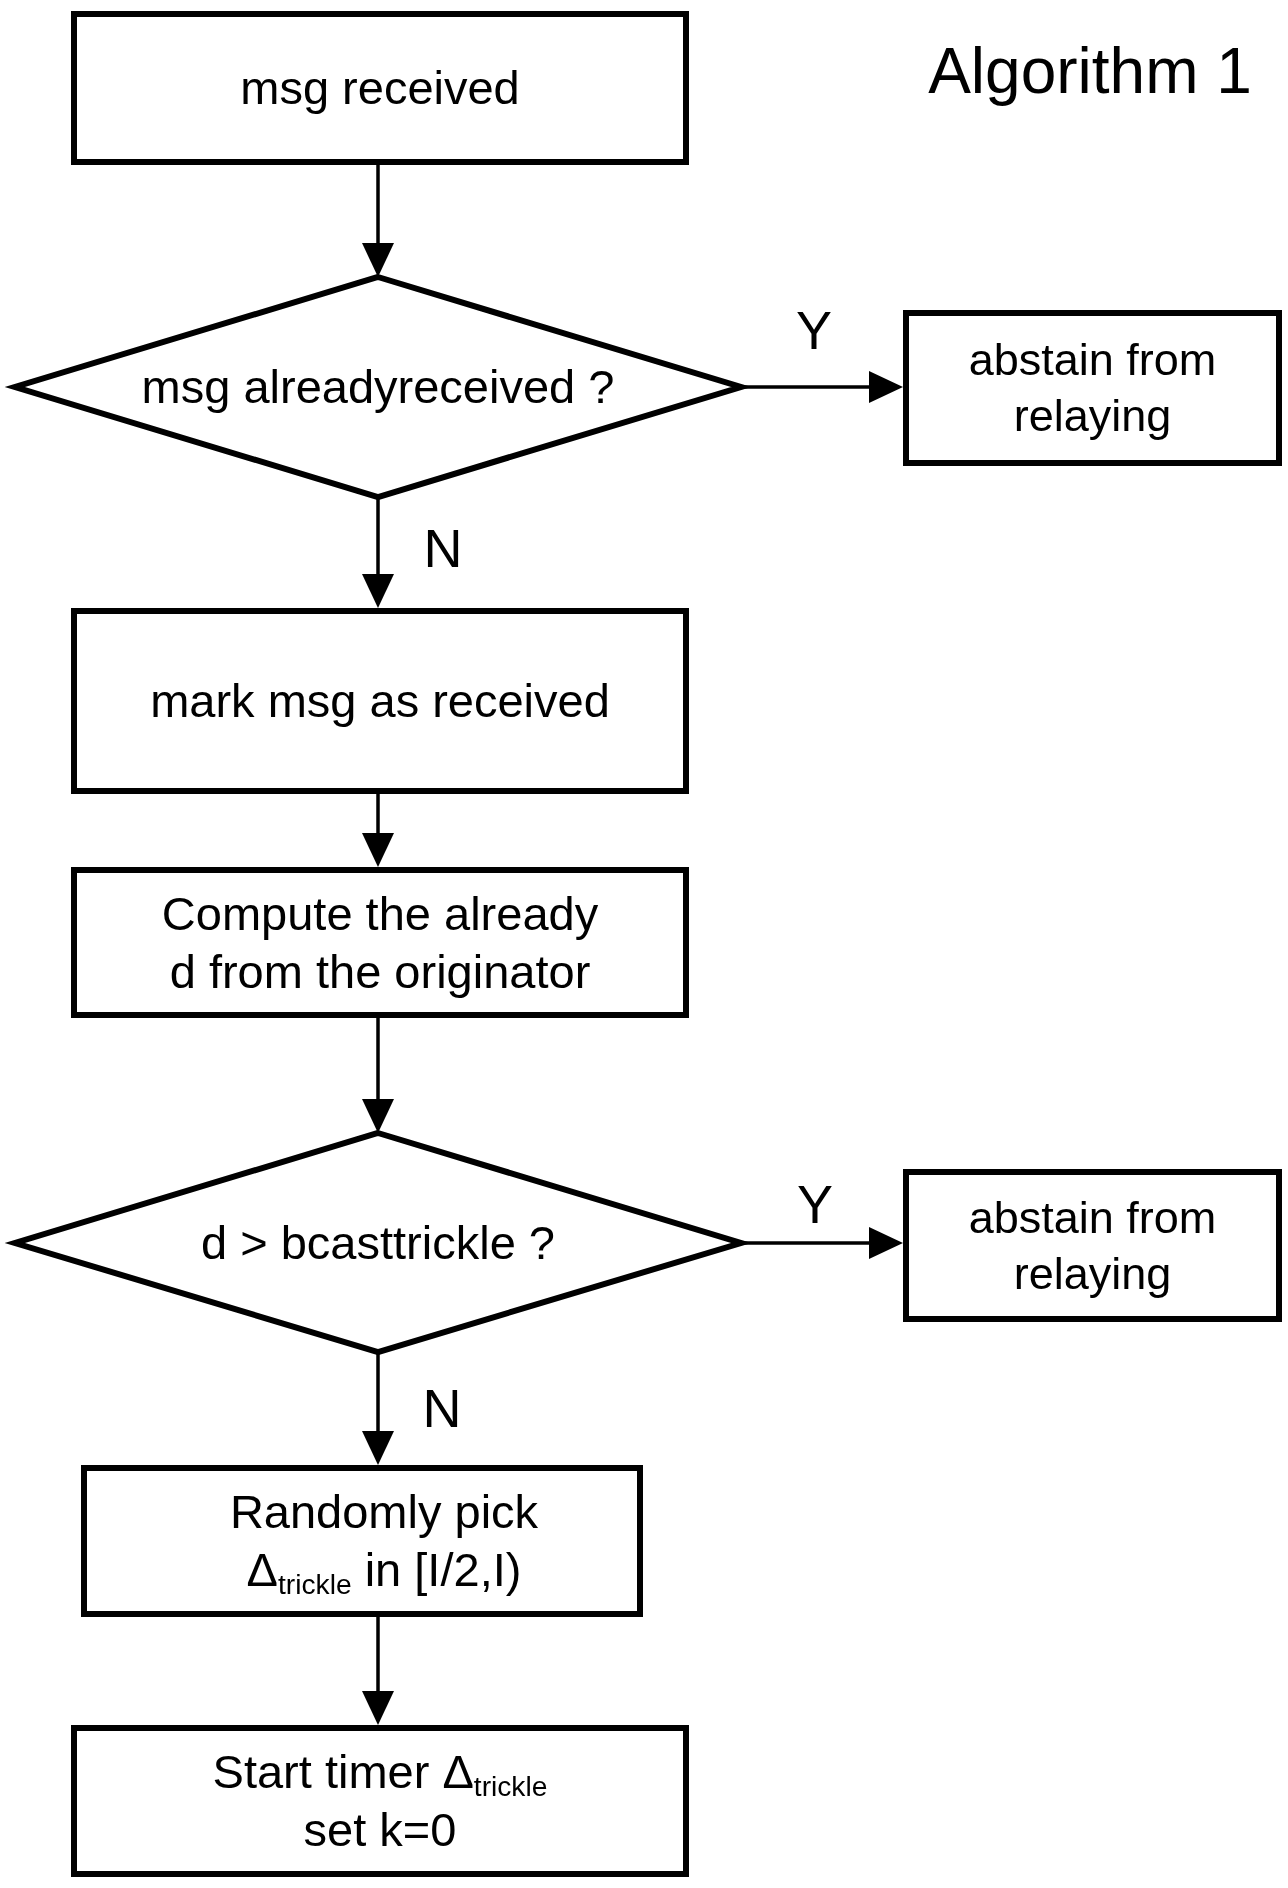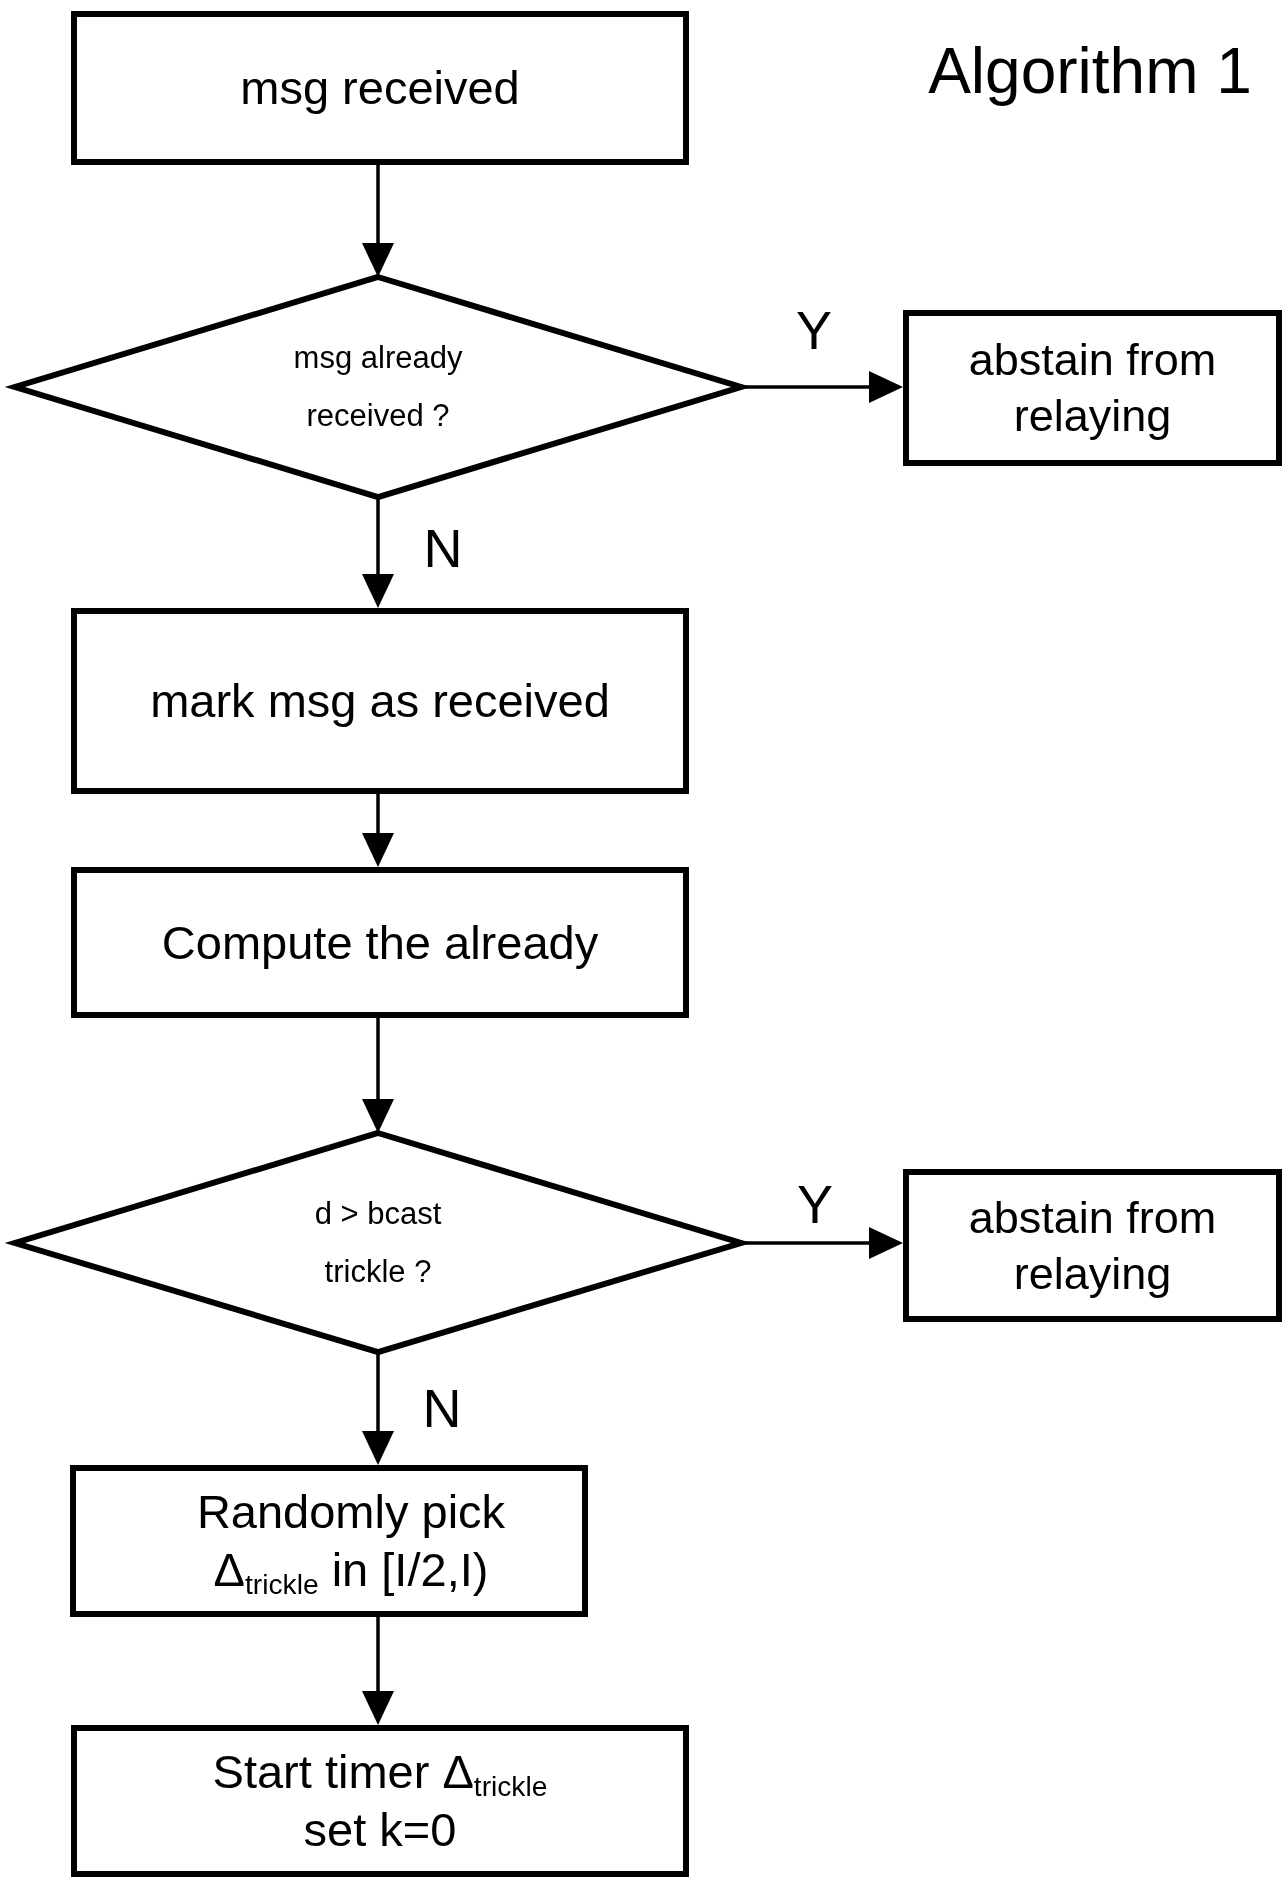--- a/index.html
+++ b/index.html
@@ -19,24 +19,24 @@
     border:6px solid var(--ink);
     background:var(--paper);
     display:flex; flex-direction:column;
     align-items:center; justify-content:center;
     text-align:center;
     font-size:47px; line-height:58px;
     white-space:nowrap;
   }
   .dtext {
     position:absolute;
-    display:flex; flex-direction:column;
+    display:flex; flex-direction:row;
     align-items:center; justify-content:center;
     text-align:center;
-    font-size:31px; line-height:58px;
+    font-size:47px; line-height:58px;
     white-space:nowrap;
   }
   .title {
     position:absolute;
     font-size:64px; line-height:70px;
     text-align:center;
     white-space:nowrap;
   }
   .edge-label {
     position:absolute;
@@ -96,37 +96,38 @@
   </div>
 
   <div class="edge-label" style="left:443px; top:548px;">N</div>
 
   <div class="box" style="left:71px; top:608px; width:618px; height:186px;">
     <div><span>mark </span><span class="it">msg</span><span> as received</span></div>
   </div>
 
   <div class="box" style="left:71px; top:867px; width:618px; height:151px;">
     <div>Compute the already</div>
+    <div><span class="it">d</span><span> from the originator</span></div>
   </div>
 
   <div class="dtext" style="left:78px; top:1148px; width:600px; height:190px;">
     <div><span class="it">d</span><span> &gt; bcast</span></div>
     <div>trickle ?</div>
   </div>
 
   <div class="edge-label" style="left:815px; top:1204px;">Y</div>
 
   <div class="box" style="left:903px; top:1169px; width:379px; height:153px; font-size:45px; line-height:56px;">
     <div>abstain from</div>
     <div>relaying</div>
   </div>
 
   <div class="edge-label" style="left:442px; top:1408px;">N</div>
 
-  <div class="box" style="left:70px; top:1465px; width:518px; height:152px;padding-left:44px;">
+  <div class="box" style="left:81px; top:1465px; width:562px; height:152px;padding-left:44px;">
     <div>Randomly pick</div>
     <div><span>Δ</span><span class="sub">trickle</span><span> in </span><span class="it">[I/2,I)</span></div>
   </div>
 
   <div class="box" style="left:71px; top:1725px; width:618px; height:152px;">
     <div><span>Start timer Δ</span><span class="sub">trickle</span></div>
     <div><span>set </span><span class="it">k</span><span>=0</span></div>
   </div>
 
 </div>

